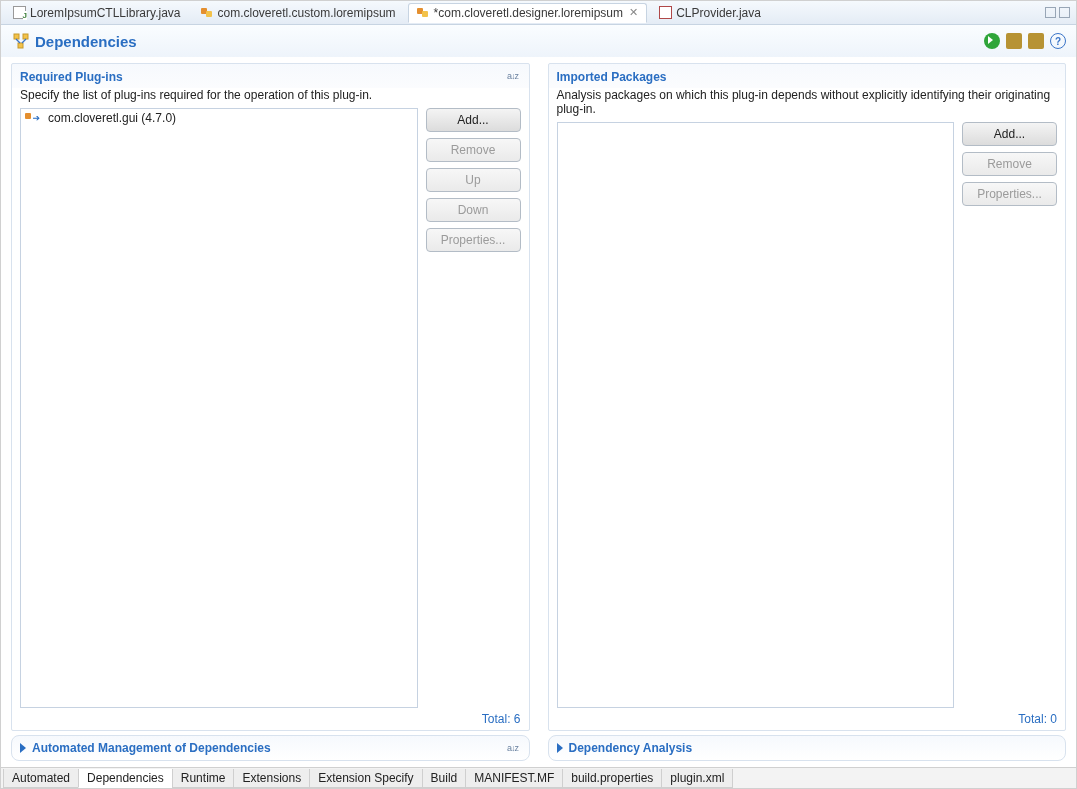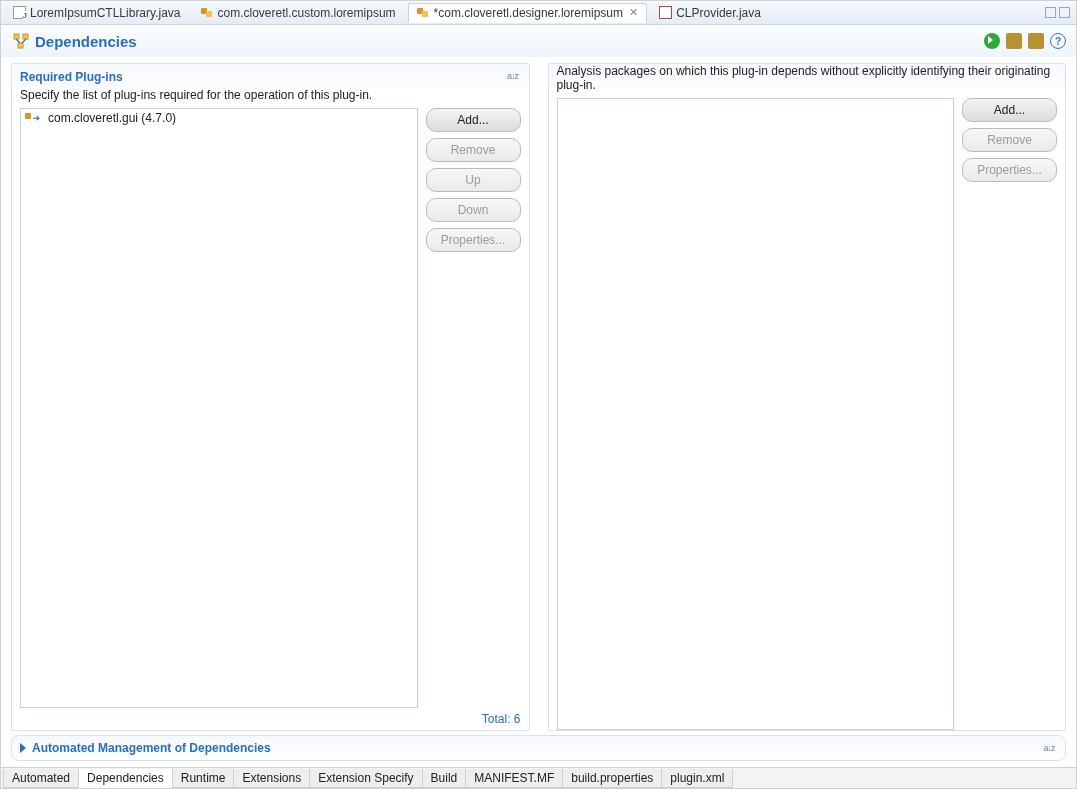--- a/index.html
+++ b/index.html
@@ -37,21 +37,21 @@
 .sect-title{color:#2a6ec2;font-weight:bold}
 .sect-head .tbtn{margin-left:auto;width:16px;height:16px;cursor:pointer}
 .sect-desc{padding:0 8px 6px 8px;color:#222}
 .sect-body{flex:1;display:flex;gap:8px;padding:0 8px 0 8px;min-height:0}
 .listbox{flex:1;border:1px solid #c6d2e1;background:#fff;overflow:auto}
 .li{display:flex;align-items:center;gap:9px;padding:2px 4px}
 .li .pico{width:14px;height:14px;display:inline-block;position:relative}
 .li .pico::before{content:"";position:absolute;left:0;top:2px;width:6px;height:6px;background:#e48f2f;border-radius:1px}
 .li .pico::after{content:"\2794";position:absolute;right:-1px;top:2px;font-size:9px;color:#2a6ec2}
 .btncol{width:95px;display:flex;flex-direction:column;gap:6px}
-.btn{height:24px;border:1px solid #b3bcc6;background:linear-gradient(#f4f4f4,#dcdcdc);color:#222;border-radius:10px;cursor:pointer;font-size:12px}
+.btn{height:24px;border:1px solid #b3bcc6;background:linear-gradient(#f4f4f4,#dcdcdc);color:#222;border-radius:4px;cursor:pointer;font-size:12px}
 .btn.disabled{color:#9b9b9b;background:linear-gradient(#f7f7f7,#eaeaea);cursor:default}
 .total{padding:4px 8px 4px 0;text-align:right;color:#2a6ec2}
 
 
 .collapsed-row{display:flex;gap:18px;padding:0 10px 6px 10px}
 .coll{flex:1;border:1px solid #d8e2ee;border-radius:8px;background:linear-gradient(#f6f9fd,#fff);display:flex;align-items:center;padding:4px 8px;height:26px}
 .twisty{display:inline-block;width:0;height:0;border-top:5px solid transparent;border-bottom:5px solid transparent;border-left:6px solid #2a6ec2;margin-right:6px}
 .coll-title{color:#2a6ec2;font-weight:bold}
 .coll .tbtn{margin-left:auto;width:16px;height:16px;cursor:pointer}
 
@@ -136,38 +136,46 @@
           <button class="btn disabled">Remove</button>
           <button class="btn disabled">Up</button>
           <button class="btn disabled">Down</button>
           <button class="btn disabled">Properties...</button>
         </div>
       </div>
       <div class="total">Total: 6</div>
     </div>
 
     <div class="sect">
+      <div class="sect-head">
+        <span class="sect-title">Imported Packages</span>
+      </div>
       <div class="sect-desc">Analysis packages on which this plug-in depends without explicitly identifying their originating plug-in.</div>
       <div class="sect-body">
         <div class="listbox"></div>
         <div class="btncol">
           <button class="btn">Add...</button>
           <button class="btn disabled">Remove</button>
           <button class="btn disabled">Properties...</button>
         </div>
       </div>
+      <div class="total">Total: 0</div>
     </div>
 
   </div>
 
   <div class="collapsed-row">
     <div class="coll">
       <span class="twisty"></span>
       <span class="coll-title">Automated Management of Dependencies</span>
       <span class="tbtn sort-ico"></span>
+    </div>
+    <div class="coll">
+      <span class="twisty"></span>
+      <span class="coll-title">Dependency Analysis</span>
     </div>
   </div>
 
   <div class="page-tabs">
     <div class="ptab">Automated</div>
     <div class="ptab active">Dependencies</div>
     <div class="ptab">Runtime</div>
     <div class="ptab">Extensions</div>
     <div class="ptab">Extension Specify</div>
     <div class="ptab">Build</div>

